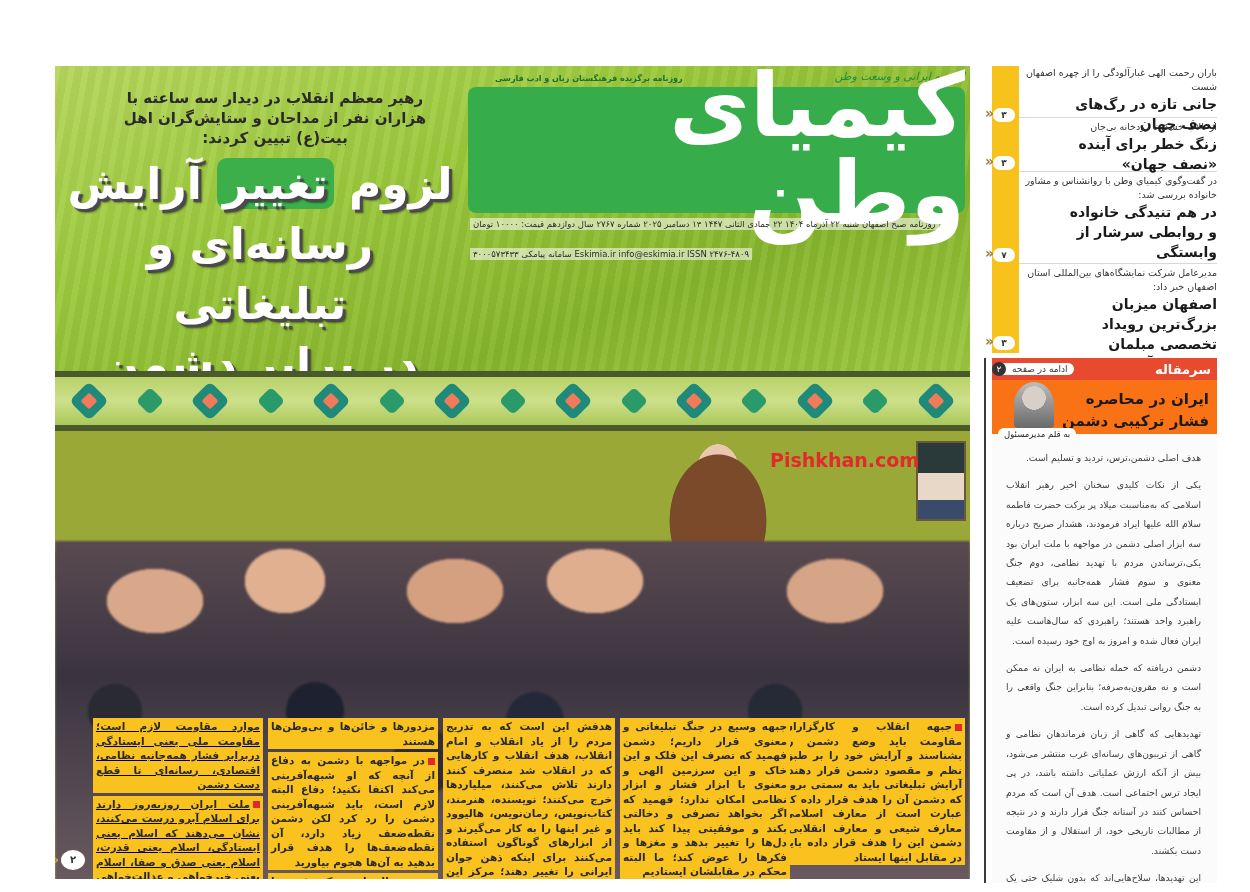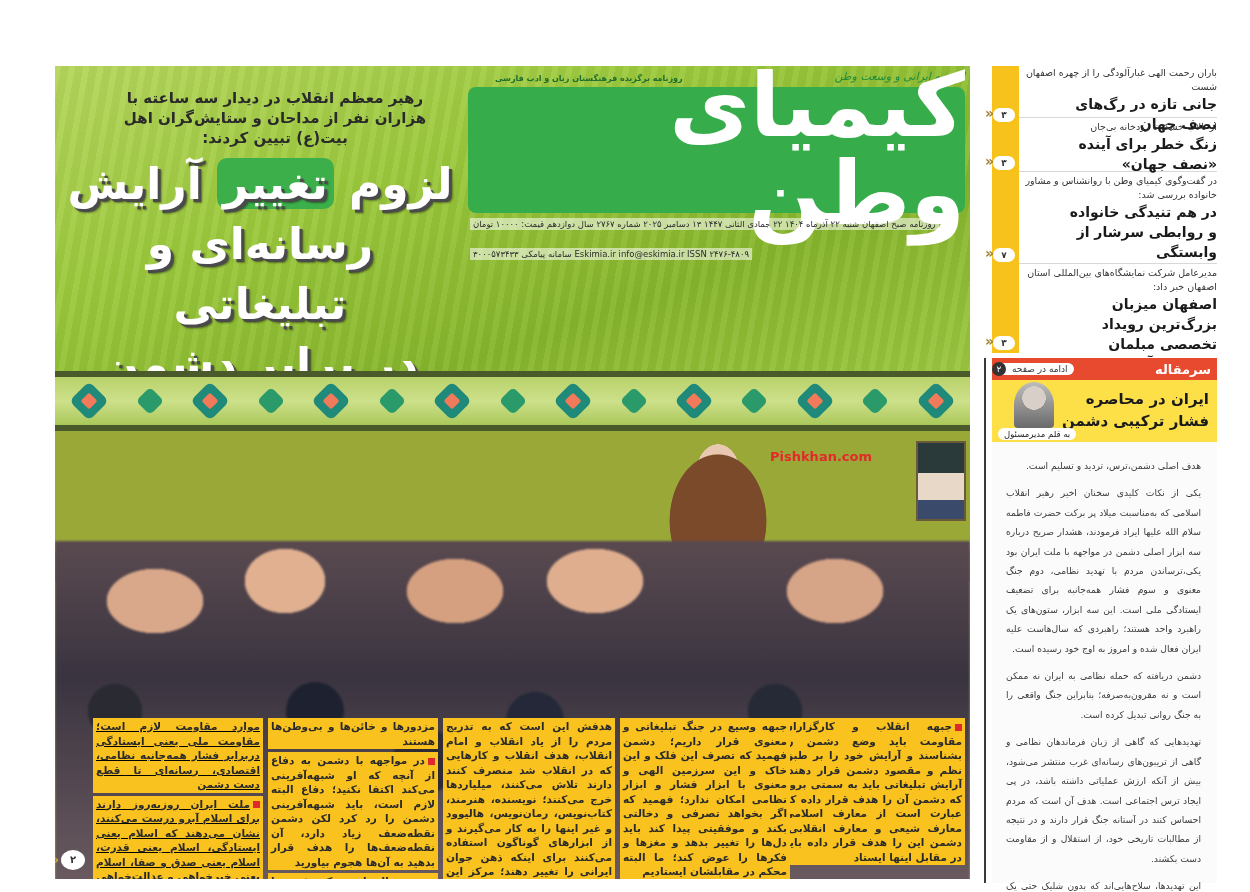--- a/index.html
+++ b/index.html
@@ -58,21 +58,21 @@
         radial-gradient(circle 34px at 830px 210px, #2c2c34 0 90%, transparent 91%),
         radial-gradient(ellipse 60px 40px at 100px 60px, #d9a88a 0 80%, transparent 81%),
         radial-gradient(ellipse 50px 40px at 230px 40px, #e0b090 0 80%, transparent 81%),
         radial-gradient(ellipse 60px 40px at 400px 50px, #d4a080 0 80%, transparent 81%),
         radial-gradient(ellipse 60px 40px at 540px 40px, #dfae8e 0 80%, transparent 81%),
         radial-gradient(ellipse 60px 40px at 780px 50px, #d6a486 0 80%, transparent 81%),
         linear-gradient(180deg, #5a4a50 0%, #3a3440 40%, #6a5a60 100%);
       filter: blur(1px); }
   .portrait { position: absolute; right: 4px; top: 10px; width: 50px; height: 80px;
               background: linear-gradient(180deg, #2a3a3a 0 40%, #e8d8c8 40% 75%, #3a4a6a 75%); border: 2px solid #6a5a3a; }
-  .watermark { position: absolute; left: 715px; top: 18px; color: #e32a2a; font-size: 13px; font-weight: bold; direction: ltr; transform: rotate(0deg); }
+  .watermark { position: absolute; left: 715px; top: 18px; color: #e32a2a; font-size: 19px; font-weight: bold; direction: ltr; transform: rotate(0deg); }
 
   
   .quotes { position: absolute; left: 30px; top: 652px; width: 885px; height: 160px; direction: rtl; }
   .qcol { position: absolute; top: 0; display: flex; flex-direction: column; gap: 3px; }
   .qbox { background: #f9c21f; color: #2a2a2a; font-size: 10.5px; font-weight: bold; line-height: 14.5px; padding: 1px 3px; text-align: justify; }
   .qbox .bullet { display: inline-block; width: 7px; height: 7px; background: #e0272d; margin-left: 3px; vertical-align: middle; }
   .page-ref { position: absolute; left: 6px; top: 784px; width: 24px; height: 20px; font-size: 10px; color: #333;
               background: #ffffff; border-radius: 50%; text-align: center; line-height: 20px; font-weight: bold; }
   .page-ref::before { content: "«"; position: absolute; left: -12px; top: 0; color: #c7a23a; font-size: 16px; }
 
@@ -85,21 +85,21 @@
   .sb-page { position: absolute; left: -26px; width: 22px; height: 14px; font-size: 9px; color: #333; font-weight: bold;
              background: #fff; border-radius: 7px; text-align: center; line-height: 14px; }
   .sb-page::before { content: "«"; position: absolute; left: -8px; top: -2px; color: #9c7d2e; font-size: 14px; }
 
   
   .editorial { position: absolute; left: 992px; top: 358px; width: 225px; height: 525px; background: #fbfbfb; }
   .ed-head { height: 22px; background: #e84a2f; display: flex; align-items: center; justify-content: space-between; padding: 0 6px; }
   .ed-label { color: #fff; font-size: 13px; font-weight: bold; }
   .ed-cont { background: #fff; color: #333; font-size: 9px; border-radius: 8px; padding: 1px 6px 1px 14px; position: relative; }
   .ed-cont::after { content: "۲"; position: absolute; left: -6px; top: -1px; width: 14px; height: 14px; border-radius: 50%; background: #333; color: #fff; font-size: 9px; text-align: center; line-height: 14px; }
-  .ed-banner { height: 62px; background: #fde047; position: relative; }
+  .ed-banner { height: 54px; background: #f97316; position: relative; }
   .ed-title { position: absolute; right: 8px; top: 8px; font-size: 15px; font-weight: bold; color: #1a1a1a; line-height: 22px; text-align: right; }
   .ed-photo { position: absolute; left: 22px; top: 2px; width: 40px; height: 46px; border-radius: 50% 50% 4px 4px;
               background: radial-gradient(circle 13px at 20px 16px, #d8d0c8 0 90%, transparent 91%), linear-gradient(180deg, #bdbdbd, #6a6a6a); }
   .ed-byline { position: absolute; left: 6px; top: 48px; background: #fff; border-radius: 8px; font-size: 8.5px; color: #222; padding: 1px 6px; }
   .ed-body { padding: 6px 8px 0 6px; font-size: 9.2px; color: #3a3a3a; line-height: 19.4px; text-align: justify; }
   .ed-body p { margin: 8px; }
   .vline { position: absolute; left: 984px; top: 358px; width: 2px; height: 525px; background: #3a3a3a; }
 </style>
 </head>
 <body>

